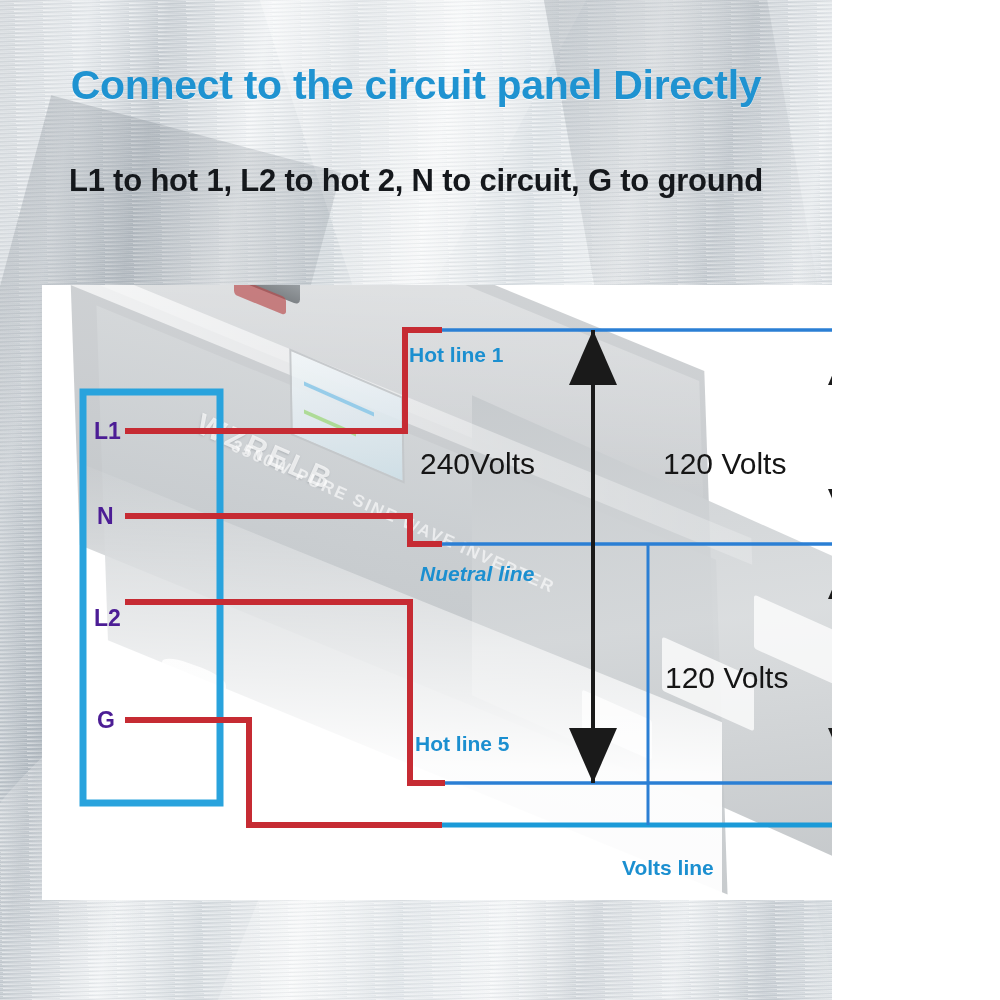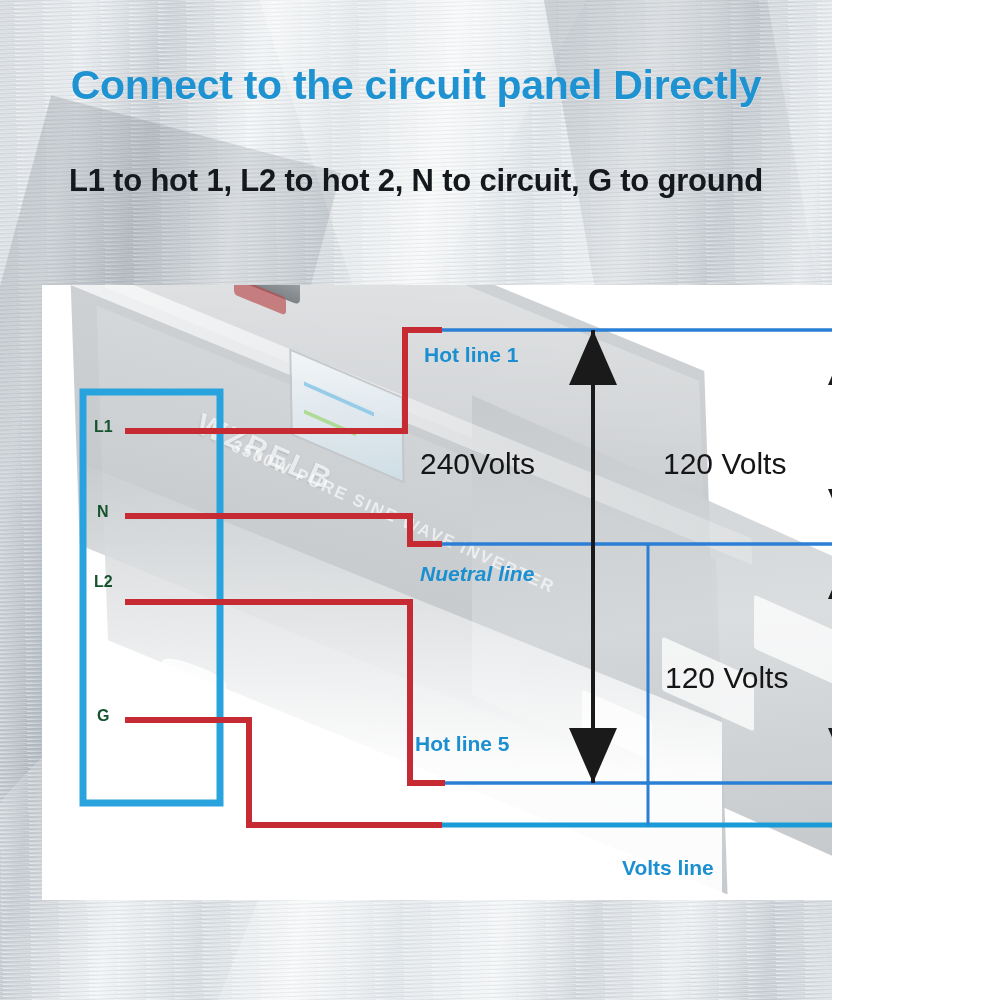--- a/index.html
+++ b/index.html
@@ -201,23 +201,23 @@
   
   .blue-label {
     position: absolute;
     color: #1b8fd0;
     font-weight: bold;
     font-size: 21px;
     white-space: nowrap;
   }
   .term-label {
     position: absolute;
-    color: #14532d;
-    font-weight: bold;
-    font-size: 16px;
+    color: #4c1d95;
+    font-weight: bold;
+    font-size: 23px;
     white-space: nowrap;
   }
   .volt-label {
     position: absolute;
     color: #151515;
     font-size: 30px;
     white-space: nowrap;
     margin-top: 28px;
   }
 </style>
@@ -287,24 +287,24 @@
       <polygon points="810,45 786,100 834,100" fill="#1a1a1a"></polygon>
       <polygon points="810,259 786,204 834,204" fill="#1a1a1a"></polygon>
 
       <line x1="810" y1="259" x2="810" y2="498" stroke="#1a1a1a" stroke-width="4"></line>
       <polygon points="810,259 786,314 834,314" fill="#1a1a1a"></polygon>
       <polygon points="810,498 786,443 834,443" fill="#1a1a1a"></polygon>
     </svg>
 
     <div class="term-label" style="left:52px;  top:133px;">L1</div>
     <div class="term-label" style="left:55px;  top:218px;">N</div>
-    <div class="term-label" style="left:52px;  top:288px;">L2</div>
+    <div class="term-label" style="left:52px;  top:320px;">L2</div>
     <div class="term-label" style="left:55px;  top:422px;">G</div>
 
-    <div class="blue-label" style="left:382px; top:58px;">Hot line 1</div>
+    <div class="blue-label" style="left:367px; top:58px;">Hot line 1</div>
     <div class="blue-label" style="left:378px; top:277px;font-style:italic;">Nuetral line</div>
     <div class="blue-label" style="left:373px; top:447px;">Hot line 5</div>
     <div class="blue-label" style="left:580px; top:571px;">Volts line</div>
 
     <div class="volt-label" style="left:378px; top:134px;">240Volts</div>
     <div class="volt-label" style="left:621px; top:134px;">120 Volts</div>
     <div class="volt-label" style="left:623px; top:348px;">120 Volts</div>
   </div>
 </div>
 

